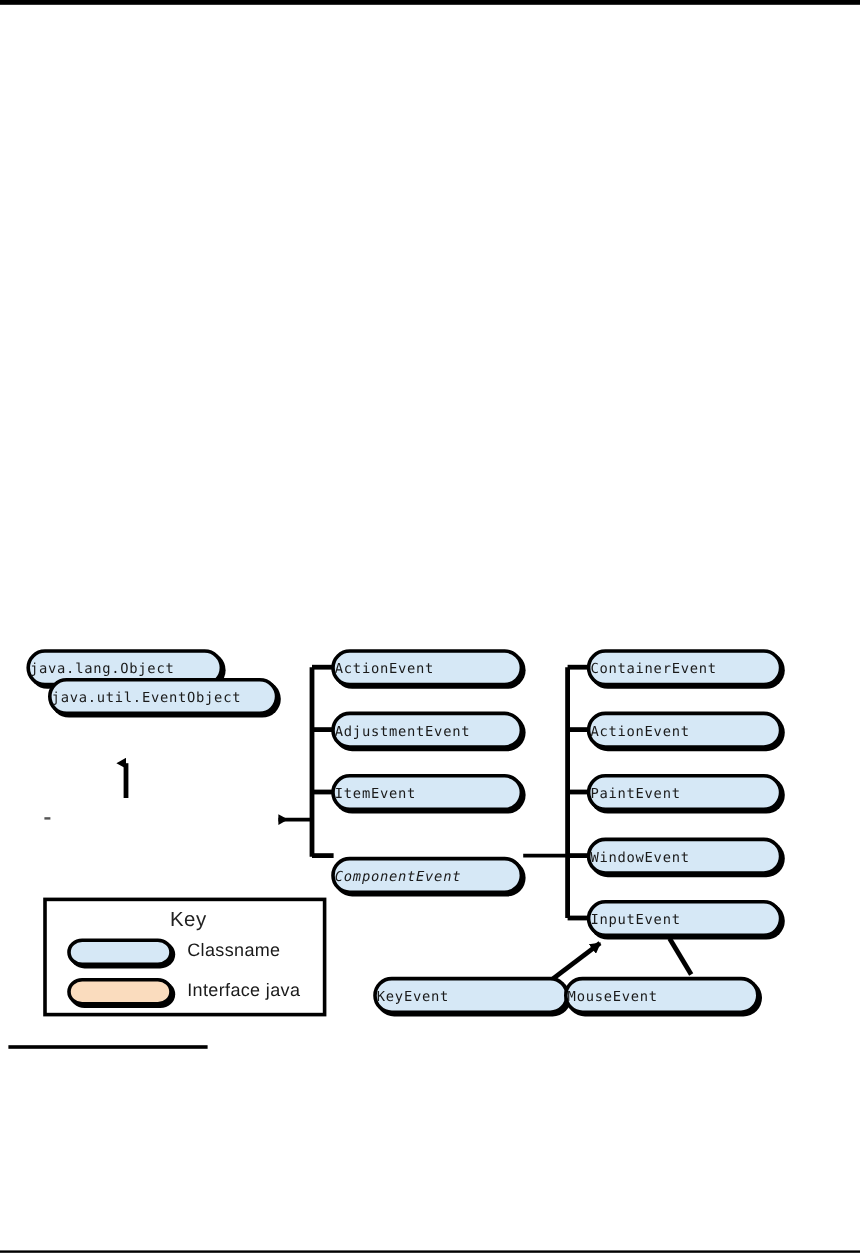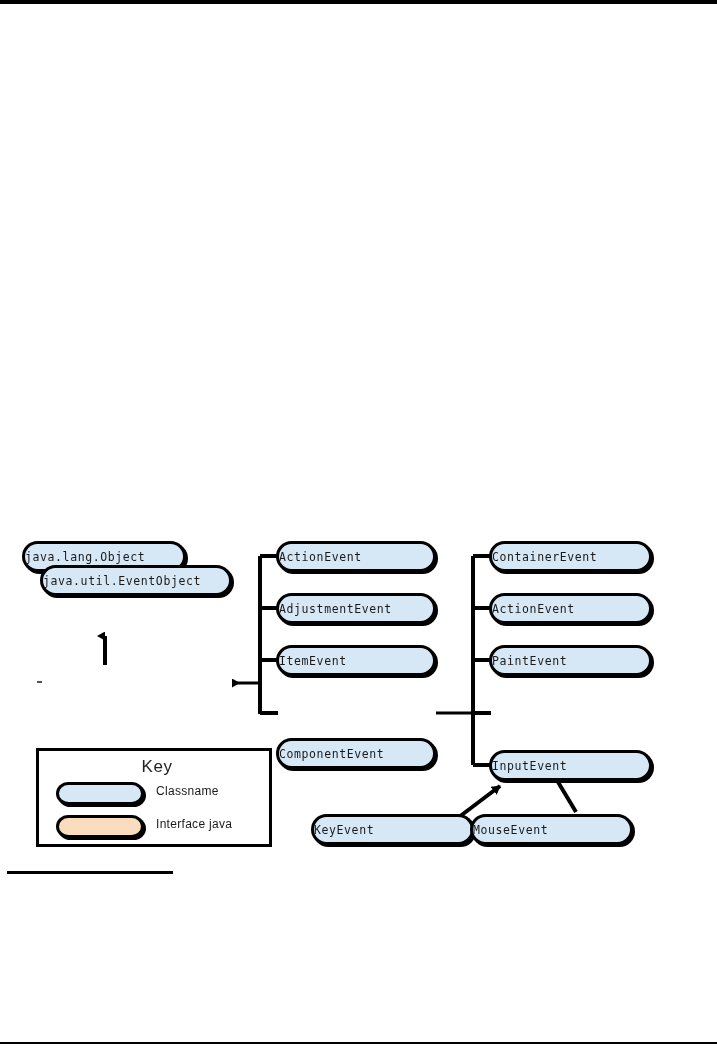--- a/index.html
+++ b/index.html
@@ -110,21 +110,21 @@
     height: 23px;
     border: 3px solid #000000;
     border-radius: 13px / 12px;
     box-shadow: 2px 2px 0 0 #000000;
   }
   .swatch.cls { left: 17px; top: 31px; background: #d6e8f6; }
   .swatch.ifc { left: 17px; top: 64px; background: #fadcbe; }
   .legend-label {
     position: absolute;
     font-family: "Liberation Sans", sans-serif;
-    font-size: 12px;
+    font-size: 15px;
     color: #1a1a1a;
     letter-spacing: 0.3px;
     white-space: nowrap;
   }
   .legend-label.cls { left: 117px; top: 33px; }
   .legend-label.ifc { left: 117px; top: 66px; }
 
   .speck {
     position: absolute;
     left: 37px;
@@ -215,36 +215,39 @@
     </div>
 
     <div class="node" style="left:276px;top:593px;width:160px;height:31px;">
       <span>AdjustmentEvent</span>
     </div>
 
     <div class="node" style="left:276px;top:645px;width:160px;height:31px;">
       <span>ItemEvent</span>
     </div>
 
-    <div class="node" style="left:276px;top:738px;width:160px;height:31px;">
+    <div class="node" style="left:276px;top:714px;width:160px;height:31px;font-style:italic;">
       <span>ComponentEvent</span>
     </div>
 
     <div class="node" style="left:489px;top:541px;width:163px;height:31px;">
       <span>ContainerEvent</span>
     </div>
 
     <div class="node" style="left:489px;top:593px;width:163px;height:31px;">
       <span>ActionEvent</span>
     </div>
 
     <div class="node" style="left:489px;top:645px;width:163px;height:31px;">
       <span>PaintEvent</span>
     </div>
 
+    <div class="node" style="left:489px;top:698px;width:163px;height:31px;">
+      <span>WindowEvent</span>
+    </div>
 
     <div class="node" style="left:489px;top:750px;width:163px;height:31px;">
       <span>InputEvent</span>
     </div>
 
     <div class="node" style="left:311px;top:814px;width:163px;height:31px;">
       <span>KeyEvent</span>
     </div>
 
     <div class="node" style="left:470px;top:814px;width:163px;height:31px;">

